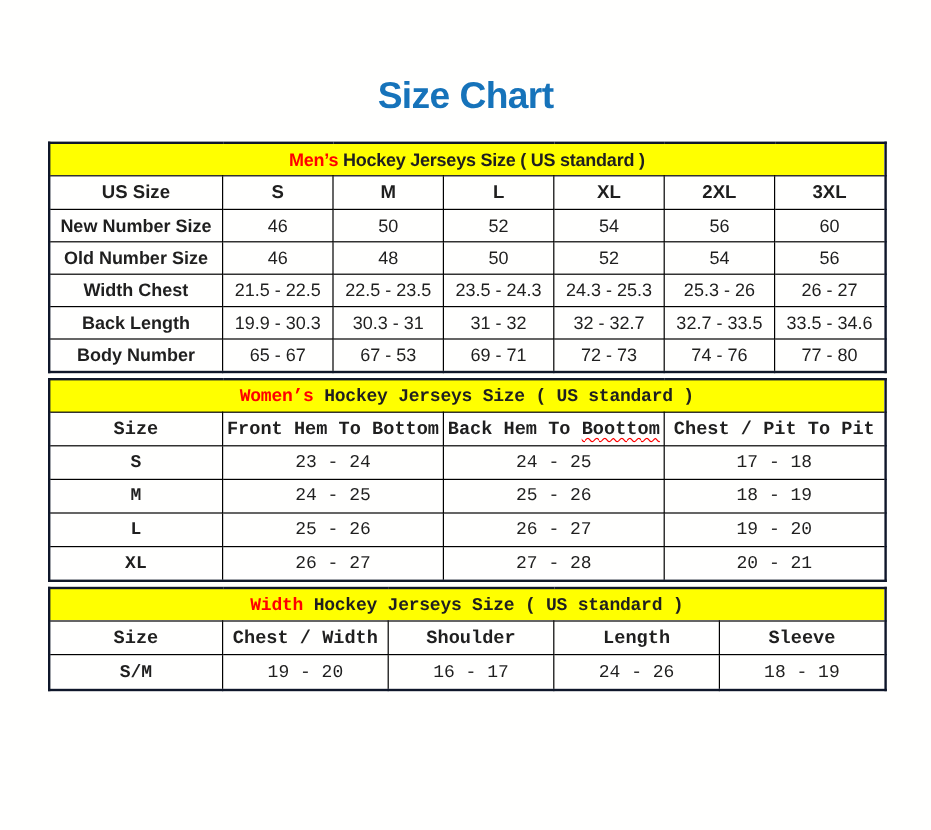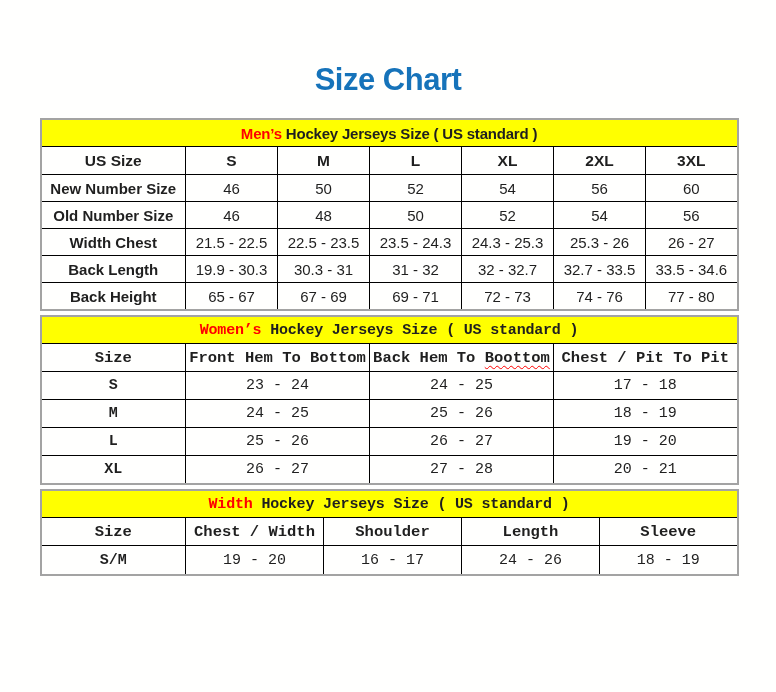--- a/index.html
+++ b/index.html
@@ -29,21 +29,21 @@
     color: var(--title-blue, #1673BA);
   }
   .stack {
     width: 697px;
     margin: 0 auto;
   }
   table.st {
     border-collapse: collapse;
     table-layout: fixed;
     width: 697px;
-    border: 2px solid #a3a3a3;
+    border: 2px solid #0f172a;
   }
   table.st.mt { margin-top: 4px; font-family: Liberation Mono, monospace; }
   .st td, .st th {
     border: 1px solid #000;
     text-align: center;
     vertical-align: middle;
     padding: 0 2px;
     overflow: hidden;
     white-space: nowrap;
   }
@@ -144,23 +144,23 @@
         <tr>
           <td class="lab">Back Length</td>
           <td>19.9 - 30.3</td>
           <td>30.3 - 31</td>
           <td>31 - 32</td>
           <td>32 - 32.7</td>
           <td>32.7 - 33.5</td>
           <td>33.5 - 34.6</td>
         </tr>
         <tr>
-          <td class="lab">Back Height</td>
+          <td class="lab">Body Number</td>
           <td>65 - 67</td>
-          <td>67 - 69</td>
+          <td>67 - 53</td>
           <td>69 - 71</td>
           <td>72 - 73</td>
           <td>74 - 76</td>
           <td>77 - 80</td>
         </tr>
       </tbody>
     </table>
 
     <table class="st mt">
       <colgroup>

